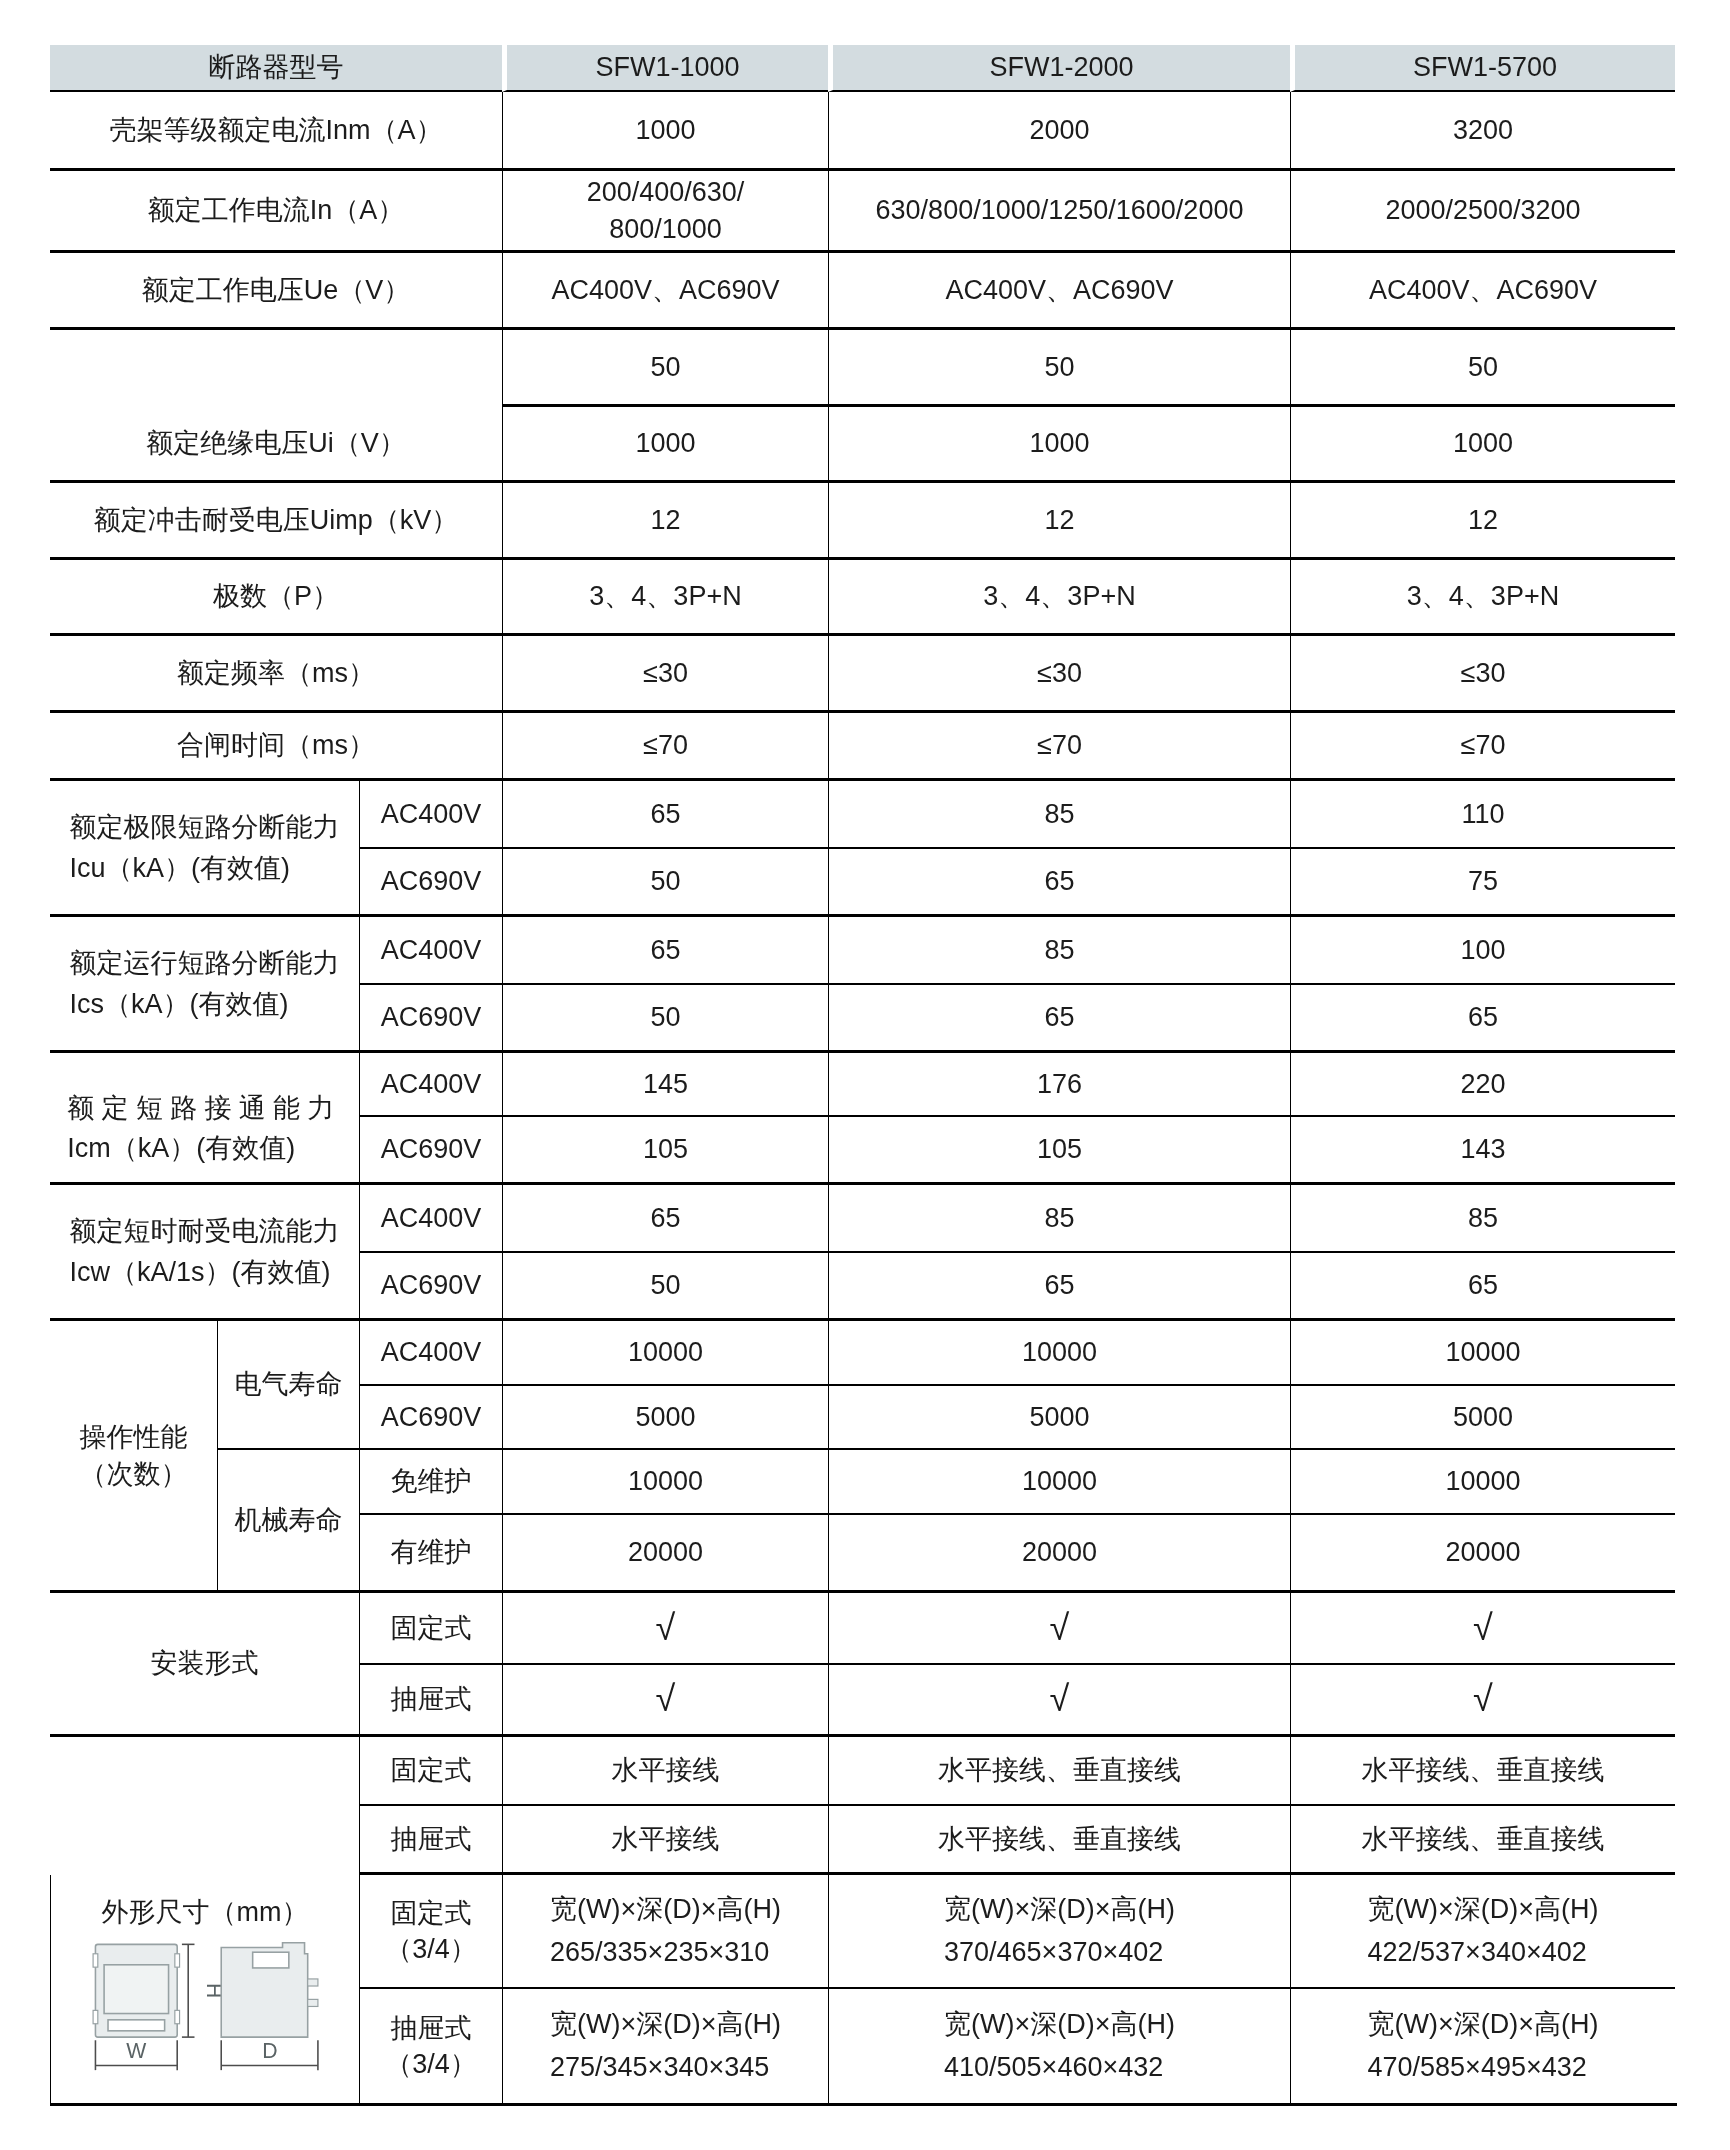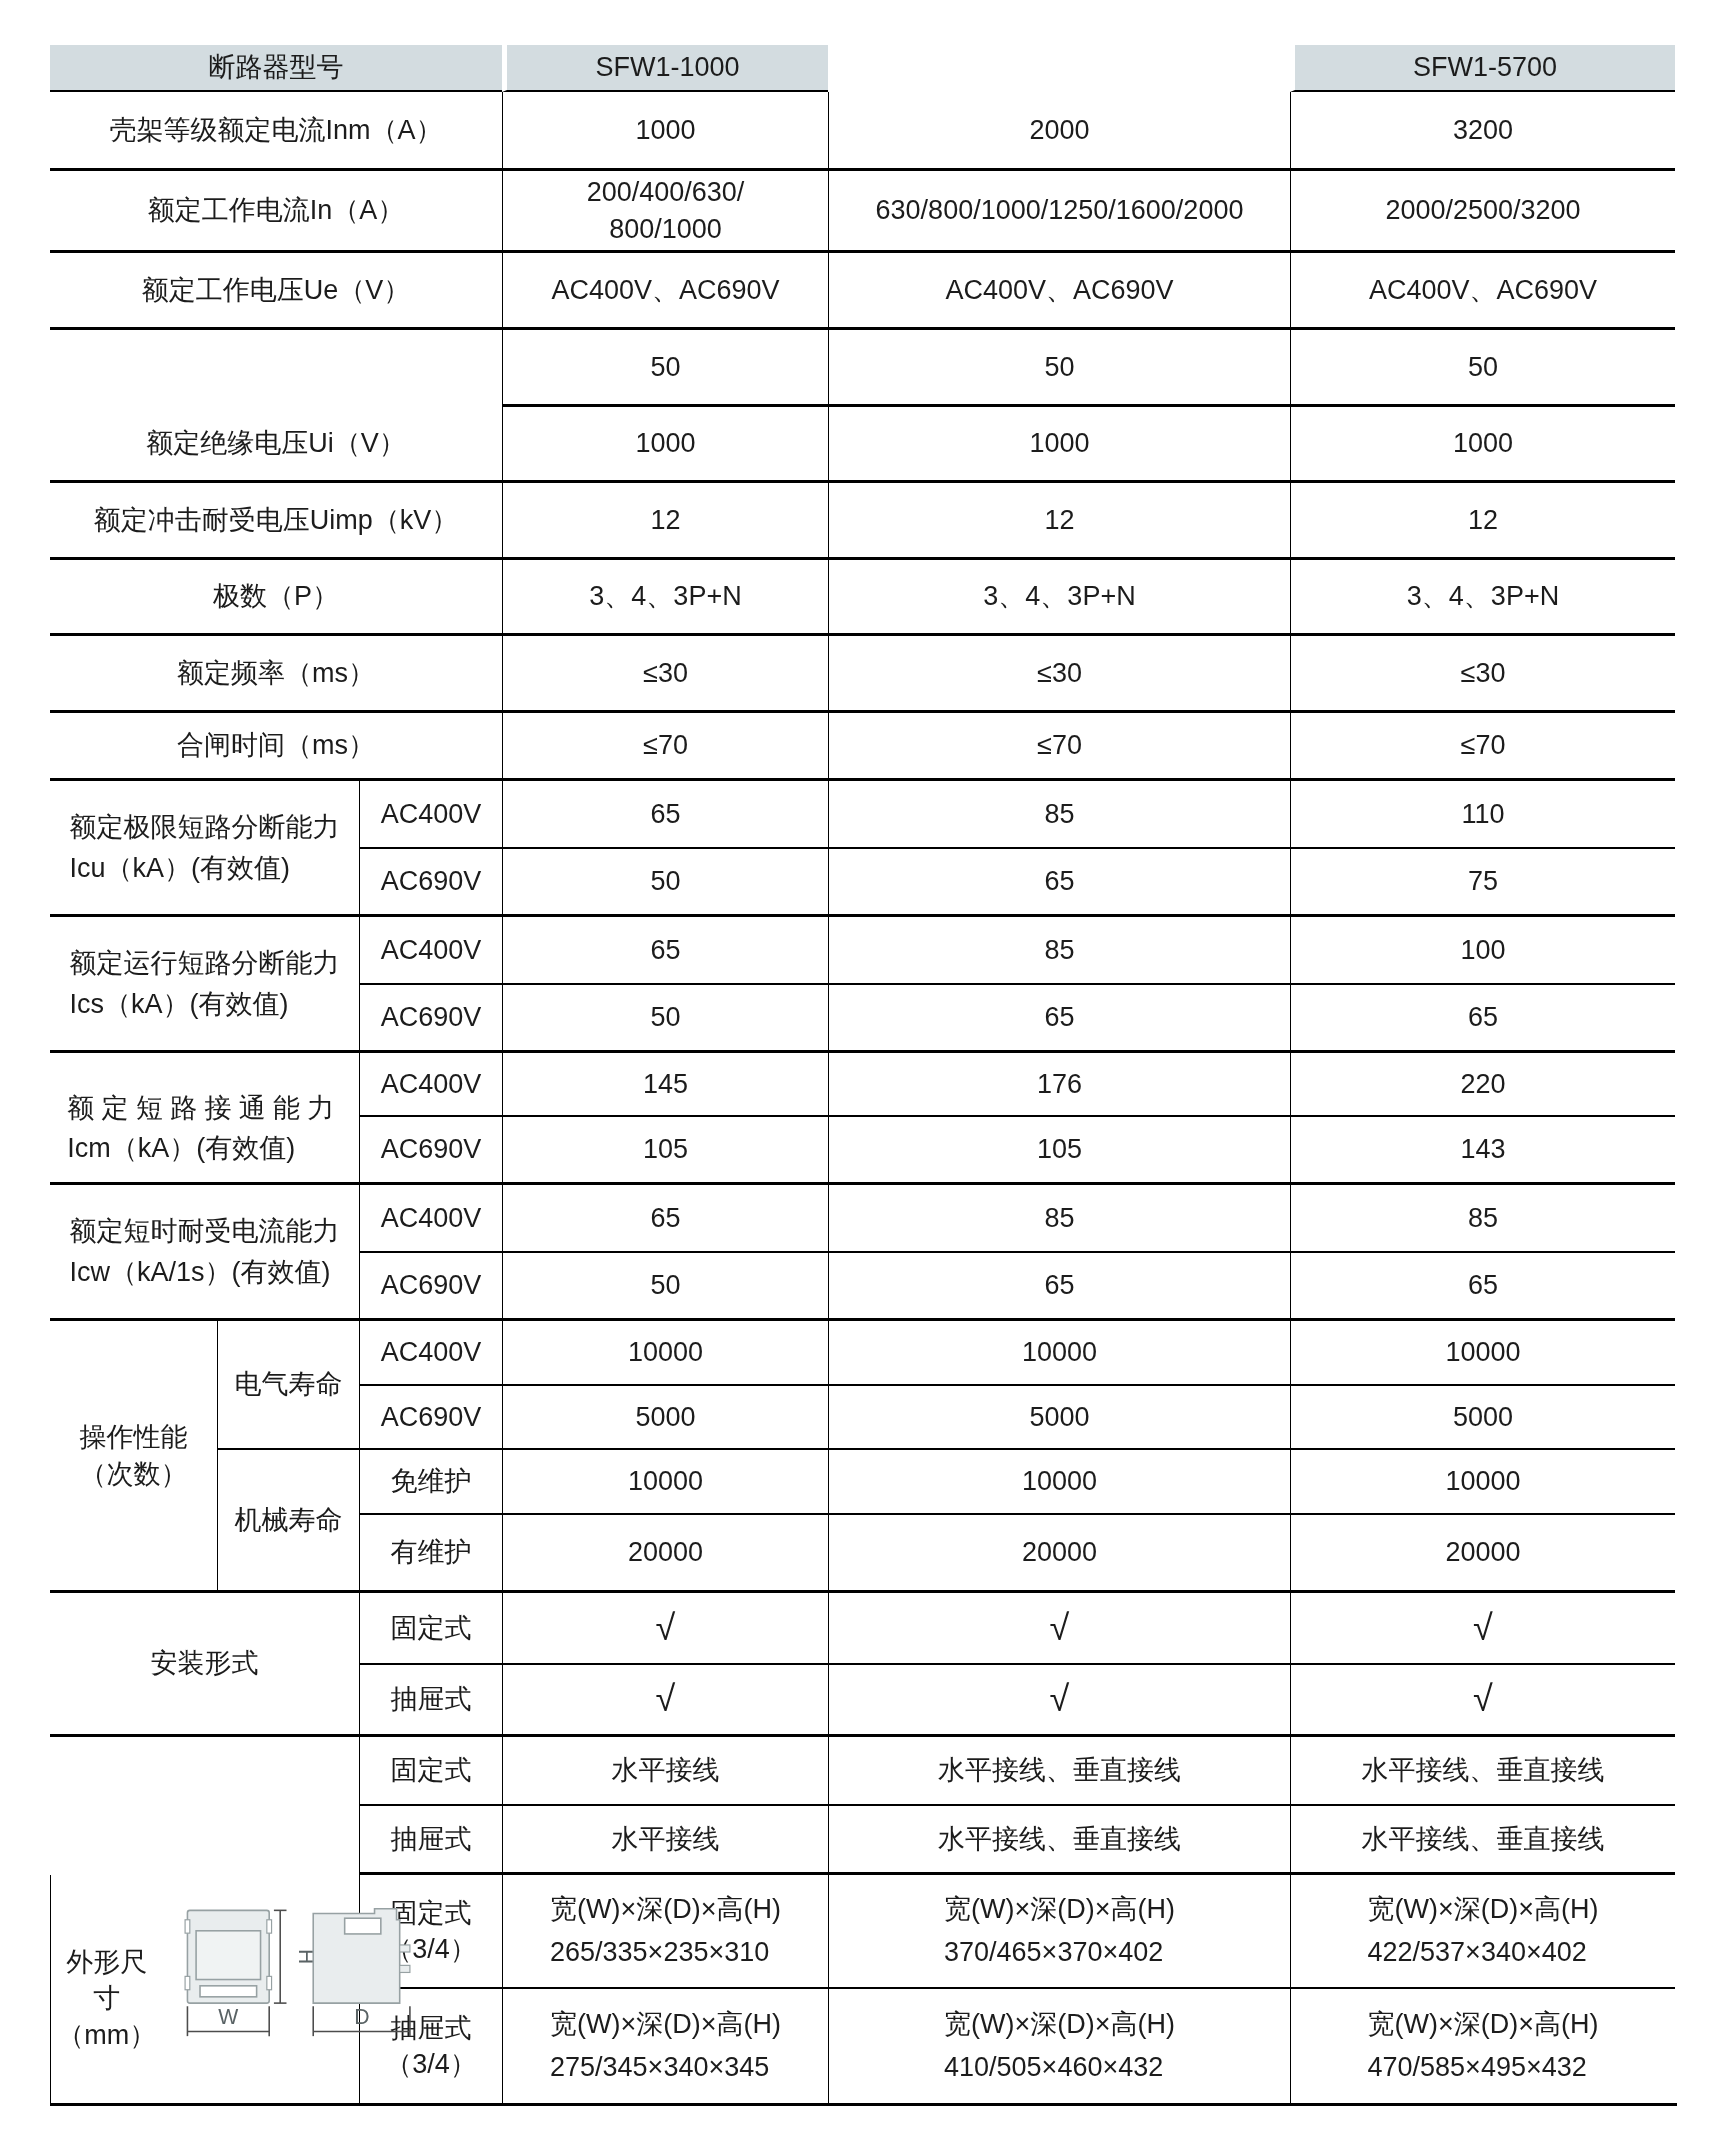--- a/index.html
+++ b/index.html
@@ -17,32 +17,33 @@
   .hdr{background:#d3dce0;}
   .bb3{border-bottom:2.4px solid #000;}
   .bb4{border-bottom:3.1px solid #000;}
   .bl{border-left:1.6px solid #000;}
   .blw{border-left:5.5px solid #ffffff;}
   .blk{border-left:1.6px solid #000;}
   .in{text-align:left;line-height:1.5;white-space:pre-line;}
   .dims .in{line-height:1.6;}
   .ls1{letter-spacing:0.27em;margin-top:21px;}
   .check{font-size:36px;}
-  .dimcell{flex-direction:row;justify-content:flex-start;position:relative;}
+  .dimcell{flex-direction:column;justify-content:flex-start;position:relative;}
   .dimcell .dimtitle{margin-top:19px;}
   .dimcell svg{margin-top:7.9px;overflow:visible;}
   svg text{font-family:"Liberation Sans","DejaVu Sans",sans-serif;font-size:27px;fill:#5a6365;}
 </style>
 </head>
 <body>
 
 <div id="spec-table">
 
   <div class="cell hdr bb3" style="grid-area:1/1/2/4">断路器型号</div>
   <div class="cell hdr bb3 blw" style="grid-area:1/4/2/5">SFW1-1000</div>
+  <div class="cell hdr bb3 blw" style="grid-area:1/5/2/6">SFW1-2000</div>
   <div class="cell hdr bb3 blw" style="grid-area:1/6/2/7">SFW1-5700</div>
 
   <div class="cell bb4" style="grid-area:2/1/3/4">壳架等级额定电流Inm（A）</div>
   <div class="cell bb4 bl" style="grid-area:2/4/3/5">1000</div>
   <div class="cell bb4 bl" style="grid-area:2/5/3/6">2000</div>
   <div class="cell bb4 bl" style="grid-area:2/6/3/7">3200</div>
 
   <div class="cell bb4" style="grid-area:3/1/4/4">额定工作电流In（A）</div>
   <div class="cell bb4 bl" style="grid-area:3/4/4/5">200/400/630/
 800/1000</div>

